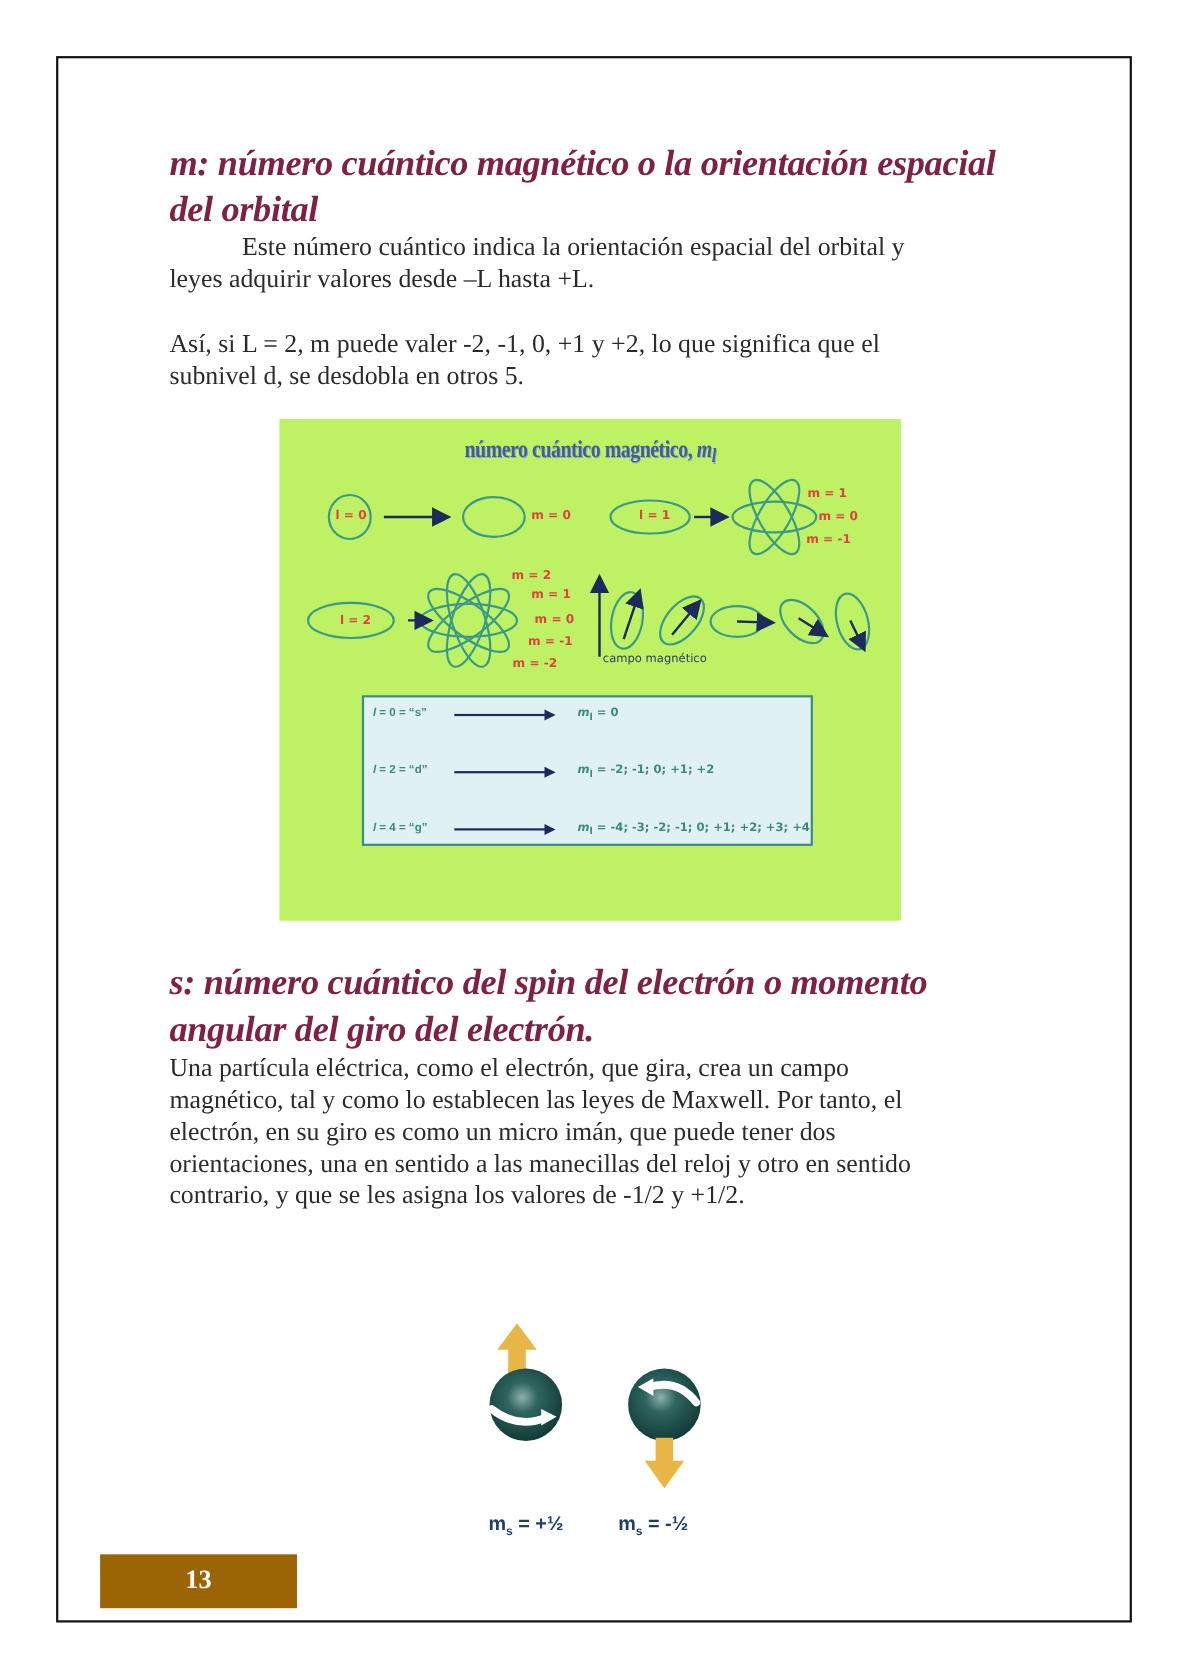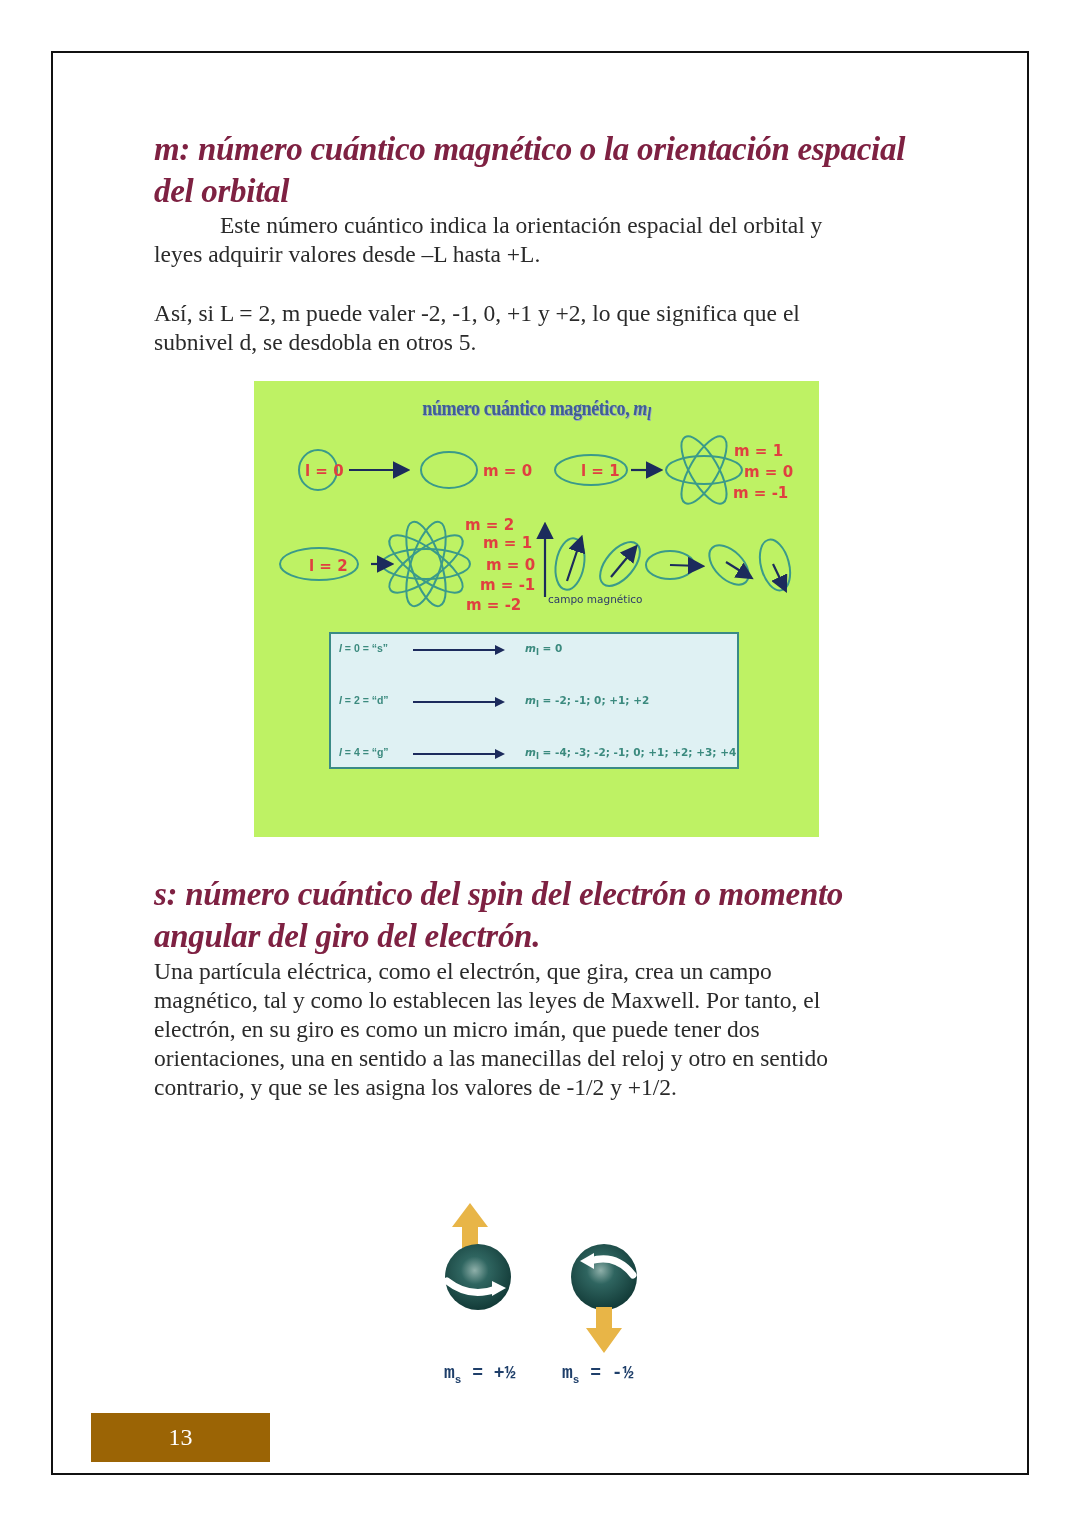--- a/index.html
+++ b/index.html
@@ -5,34 +5,34 @@
   html, body { margin: 0; padding: 0; background: #ffffff; }
   body { width: 1080px; height: 1527px; position: relative; overflow: hidden; font-family: "Liberation Serif", serif; }
   .page-frame { position: absolute; left: 51px; top: 51px; width: 974px; height: 1420px; border: 2.5px solid #111; box-sizing: content-box; }
   .heading { position: absolute; left: 154px; margin: 0; color: #7e2142; font-family: "Liberation Serif", serif; font-style: italic; font-weight: bold; font-size: 33px; line-height: 42px; letter-spacing: -0.3px; }
   .para { position: absolute; left: 154px; margin: 0; color: #2a2a2a; font-family: "Liberation Serif", serif; font-size: 23.5px; line-height: 29px; }
   .para .indent { display: inline-block; width: 66px; }
   .figure { position: absolute; left: 254px; top: 381px; width: 565px; height: 456px; background: #bef264; }
   .fig-title { position: absolute; left: 0; width: 100%; top: 14px; text-align: center; font-family: "Liberation Serif", serif; font-weight: bold; font-size: 22px; color: #3f5f96; letter-spacing: -0.5px; transform: scaleX(0.82); text-shadow: 1px 1px 0 #9aa8c2; }
   .fig-title .sub { font-style: italic; }
   .fig-svg { position: absolute; left: 0; top: 0; }
-  .lbl { position: absolute; font-family: "DejaVu Sans", sans-serif; font-size: 15px; font-weight: bold; color: #e04040; white-space: nowrap; }
+  .lbl { position: absolute; font-family: "DejaVu Sans", sans-serif; font-size: 11px; font-weight: bold; color: #e04040; white-space: nowrap; }
   .campo { position: absolute; font-family: "DejaVu Sans", sans-serif; font-size: 10.5px; color: #2d3a6a; white-space: nowrap; }
   .table-box { position: absolute; left: 75px; top: 251px; width: 410px; height: 137px; background: #dff1f3; border: 2px solid #3a8a86; box-sizing: border-box; }
   .trow { position: absolute; left: 0; width: 100%; height: 24px; }
   .tl { position: absolute; left: 8px; font-family: Liberation Sans, sans-serif; font-size: 10.5px; color: #3b8a7e; font-weight: bold; white-space: nowrap; }
   .tl i { font-style: italic; }
   .tarrow { position: absolute; left: 82px; top: 7px; width: 90px; height: 2px; background: #1c2b5c; }
   .tarrow::after { content: ""; position: absolute; right: -2px; top: -4px; border-left: 10px solid #1c2b5c; border-top: 5px solid transparent; border-bottom: 5px solid transparent; }
   .tr { position: absolute; left: 194px; font-family: "DejaVu Sans", sans-serif; font-size: 10.5px; color: #3b8a7e; font-weight: bold; white-space: nowrap; }
   .spin-fig { position: absolute; left: 430px; top: 1195px; width: 230px; height: 200px; }
-  .spin-lbl { position: absolute; top: 168px; font-family: Liberation Mono, monospace; font-weight: bold; font-size: 18px; color: #1f3f6a; white-space: nowrap; }
+  .spin-lbl { position: absolute; top: 180px; font-family: Liberation Sans, sans-serif; font-weight: bold; font-size: 18px; color: #1f3f6a; white-space: nowrap; }
   .spin-lbl sub { font-size: 11px; }
   .page-num { position: absolute; left: 91px; top: 1413px; width: 179px; height: 49px; background: #9b6405; display: flex; align-items: center; justify-content: center; }
-  .page-num span { color: #ffffff; font-family: "Liberation Serif", serif; font-weight: normal; font-size: 24px; }
+  .page-num span { color: #ffffff; font-family: "Liberation Serif", serif; font-weight: bold; font-size: 24px; }
 </style>
 </head>
 <body>
 
 <div class="page-frame"></div>
 
 <h2 class="heading" style="top:128px;">
   <span>m: número cuántico magnético o la orientación espacial</span><br>
   <span>del orbital</span>
 </h2>

